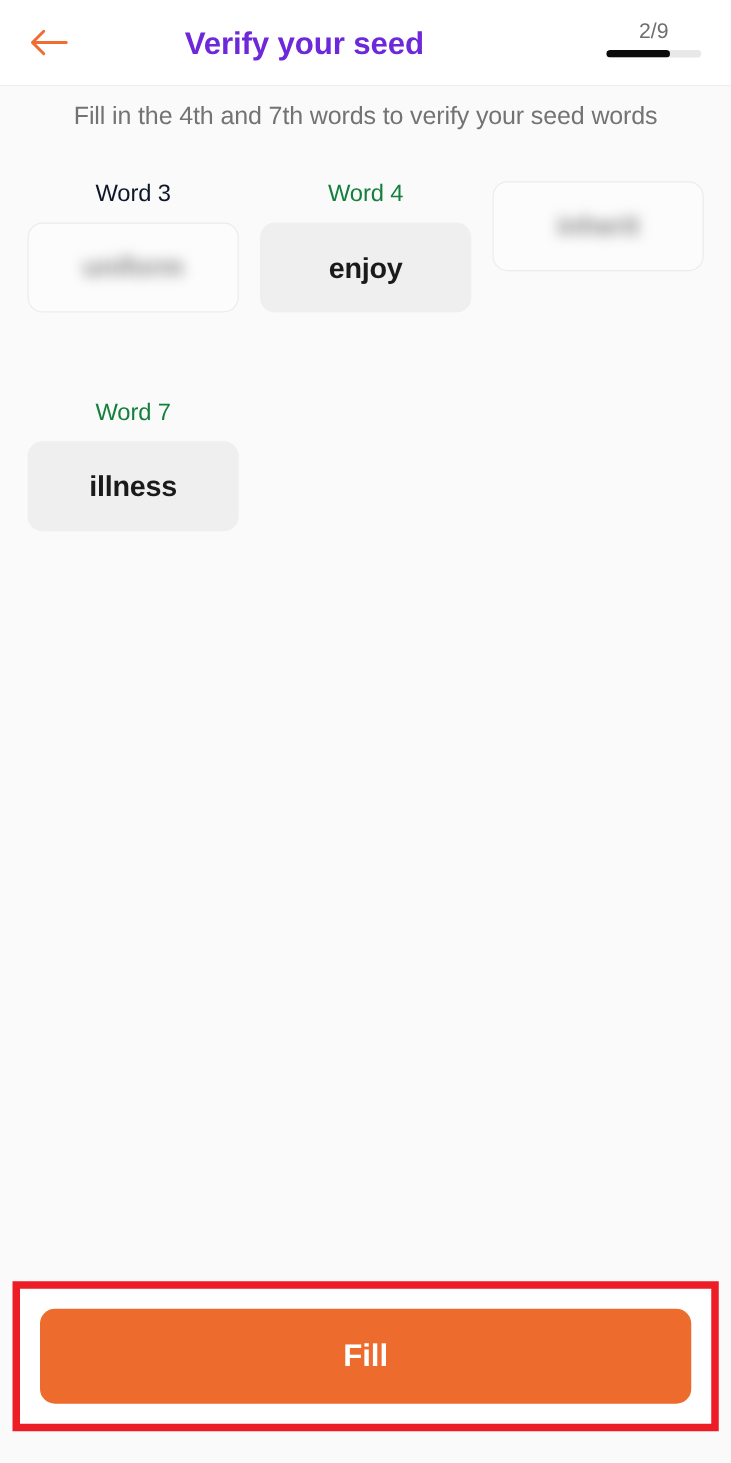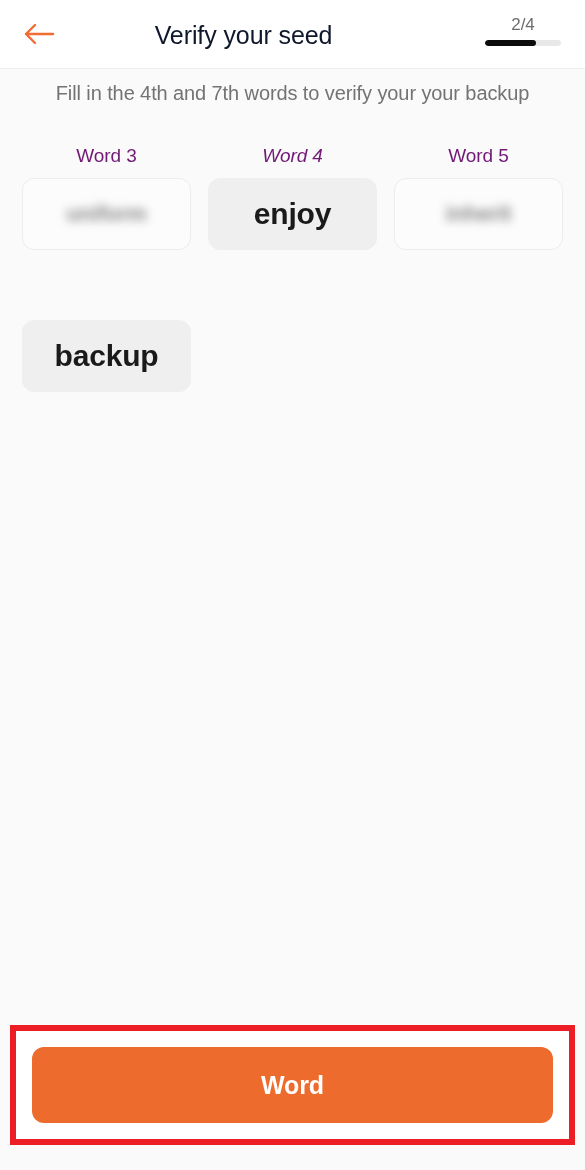--- a/index.html
+++ b/index.html
@@ -44,22 +44,22 @@
     border: none;
   }
 
   .page-title {
     position: absolute;
     left: 0;
     top: 21px;
     width: 487px;
     text-align: center;
     font-size: 25px;
-    font-weight: normal;
-    color: #0f172a;
+    font-weight: bold;
+    color: #6d28d9;
     letter-spacing: -0.1px;
   }
 
   .progress-wrap {
     position: absolute;
     right: 24px;
     top: 14px;
     width: 76px;
   }
 
@@ -110,48 +110,47 @@
   .row-1 { top: 145px; }
   .row-2 { top: 320px; }
 
   .word-cell {
     width: 169px;
   }
 
   .word-label {
     text-align: center;
     font-size: 19px;
-    color: #701a75;
+    color: #0f172a;
     margin-bottom: 11px;
     letter-spacing: -0.1px;
   }
 
   .word-cell.active .word-label {
-    color: #701a75;
-    font-style: italic;
+    color: #15803d;
   }
 
   .word-field {
     height: 72px;
     border-radius: 12px;
     background: #fcfcfc;
     border: 1px solid #ececec;
     display: flex;
     align-items: center;
     justify-content: center;
     cursor: text;
   }
 
   .word-cell.active .word-field {
     background: #efefef;
     border: 1px solid #efefef;
   }
 
   .word-value {
-    font-size: 30px;
+    font-size: 23px;
     font-weight: bold;
     color: #1a1a1a;
     letter-spacing: -0.2px;
   }
 
   .word-value.blurred {
     color: #8a8a8a;
     filter: blur(5px);
     font-weight: bold;
     font-size: 22px;
@@ -201,57 +200,57 @@
       <span>
         <svg width="34" height="26" viewBox="0 0 34 26" fill="none" xmlns="http://www.w3.org/2000/svg">
           <path d="M31 13 H4 M13 4 L4 13 L13 22" stroke="#ef6c33" stroke-width="2.4" stroke-linecap="round" stroke-linejoin="round"></path>
         </svg>
       </span>
     </button>
 
     <div class="page-title">Verify your seed</div>
 
     <div class="progress-wrap">
-      <div class="progress-label">2/4</div>
+      <div class="progress-label">2/9</div>
       <div class="progress-track">
         <div class="progress-fill" id="progress-fill" style="width: 67%;"></div>
       </div>
     </div>
   </div>
 
-  <div class="subtitle">Fill in the 4th and 7th words to verify your your backup</div>
+  <div class="subtitle">Fill in the 4th and 7th words to verify your seed words</div>
 
   <div class="word-row row-1">
     <div class="word-cell">
       <div class="word-label">Word 3</div>
       <div class="word-field">
         <span class="word-value blurred">uniform</span>
       </div>
     </div>
     <div class="word-cell active">
       <div class="word-label">Word 4</div>
       <div class="word-field">
         <span class="word-value">enjoy</span>
       </div>
     </div>
     <div class="word-cell">
-      <div class="word-label">Word 5</div>
       <div class="word-field">
         <span class="word-value blurred">inherit</span>
       </div>
     </div>
   </div>
 
   <div class="word-row row-2">
     <div class="word-cell active">
-      <div class="word-field">
-        <span class="word-value">backup</span>
+      <div class="word-label">Word 7</div>
+      <div class="word-field">
+        <span class="word-value">illness</span>
       </div>
     </div>
   </div>
 
   <div class="cta-highlight">
     <button class="cta-button">
-      <span class="cta-label">Word</span>
+      <span class="cta-label">Fill</span>
     </button>
   </div>
 
 </div>
 
 </body></html>

